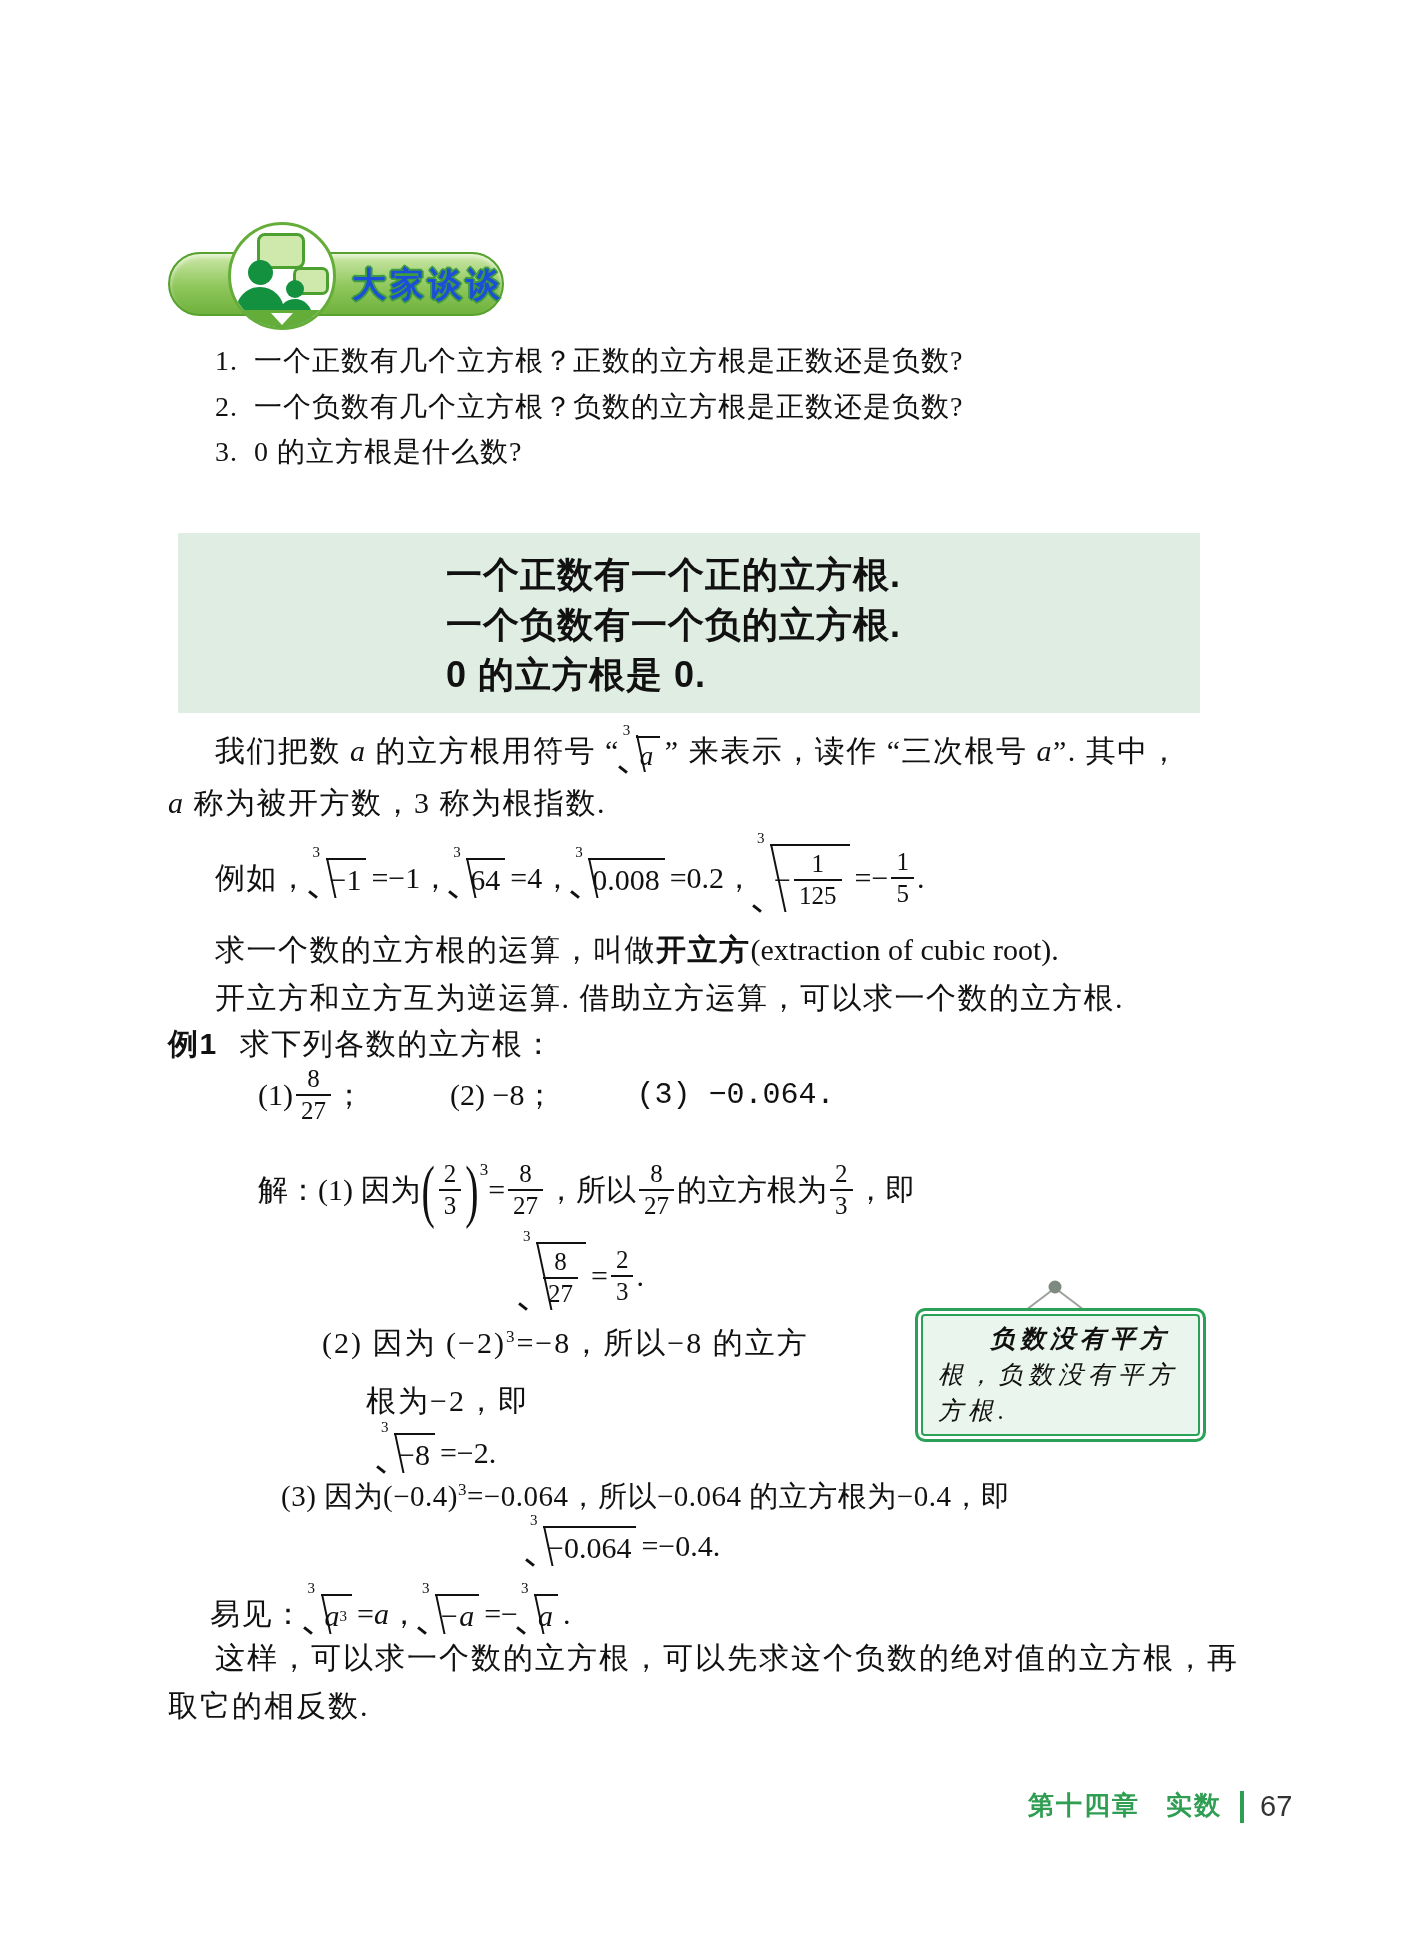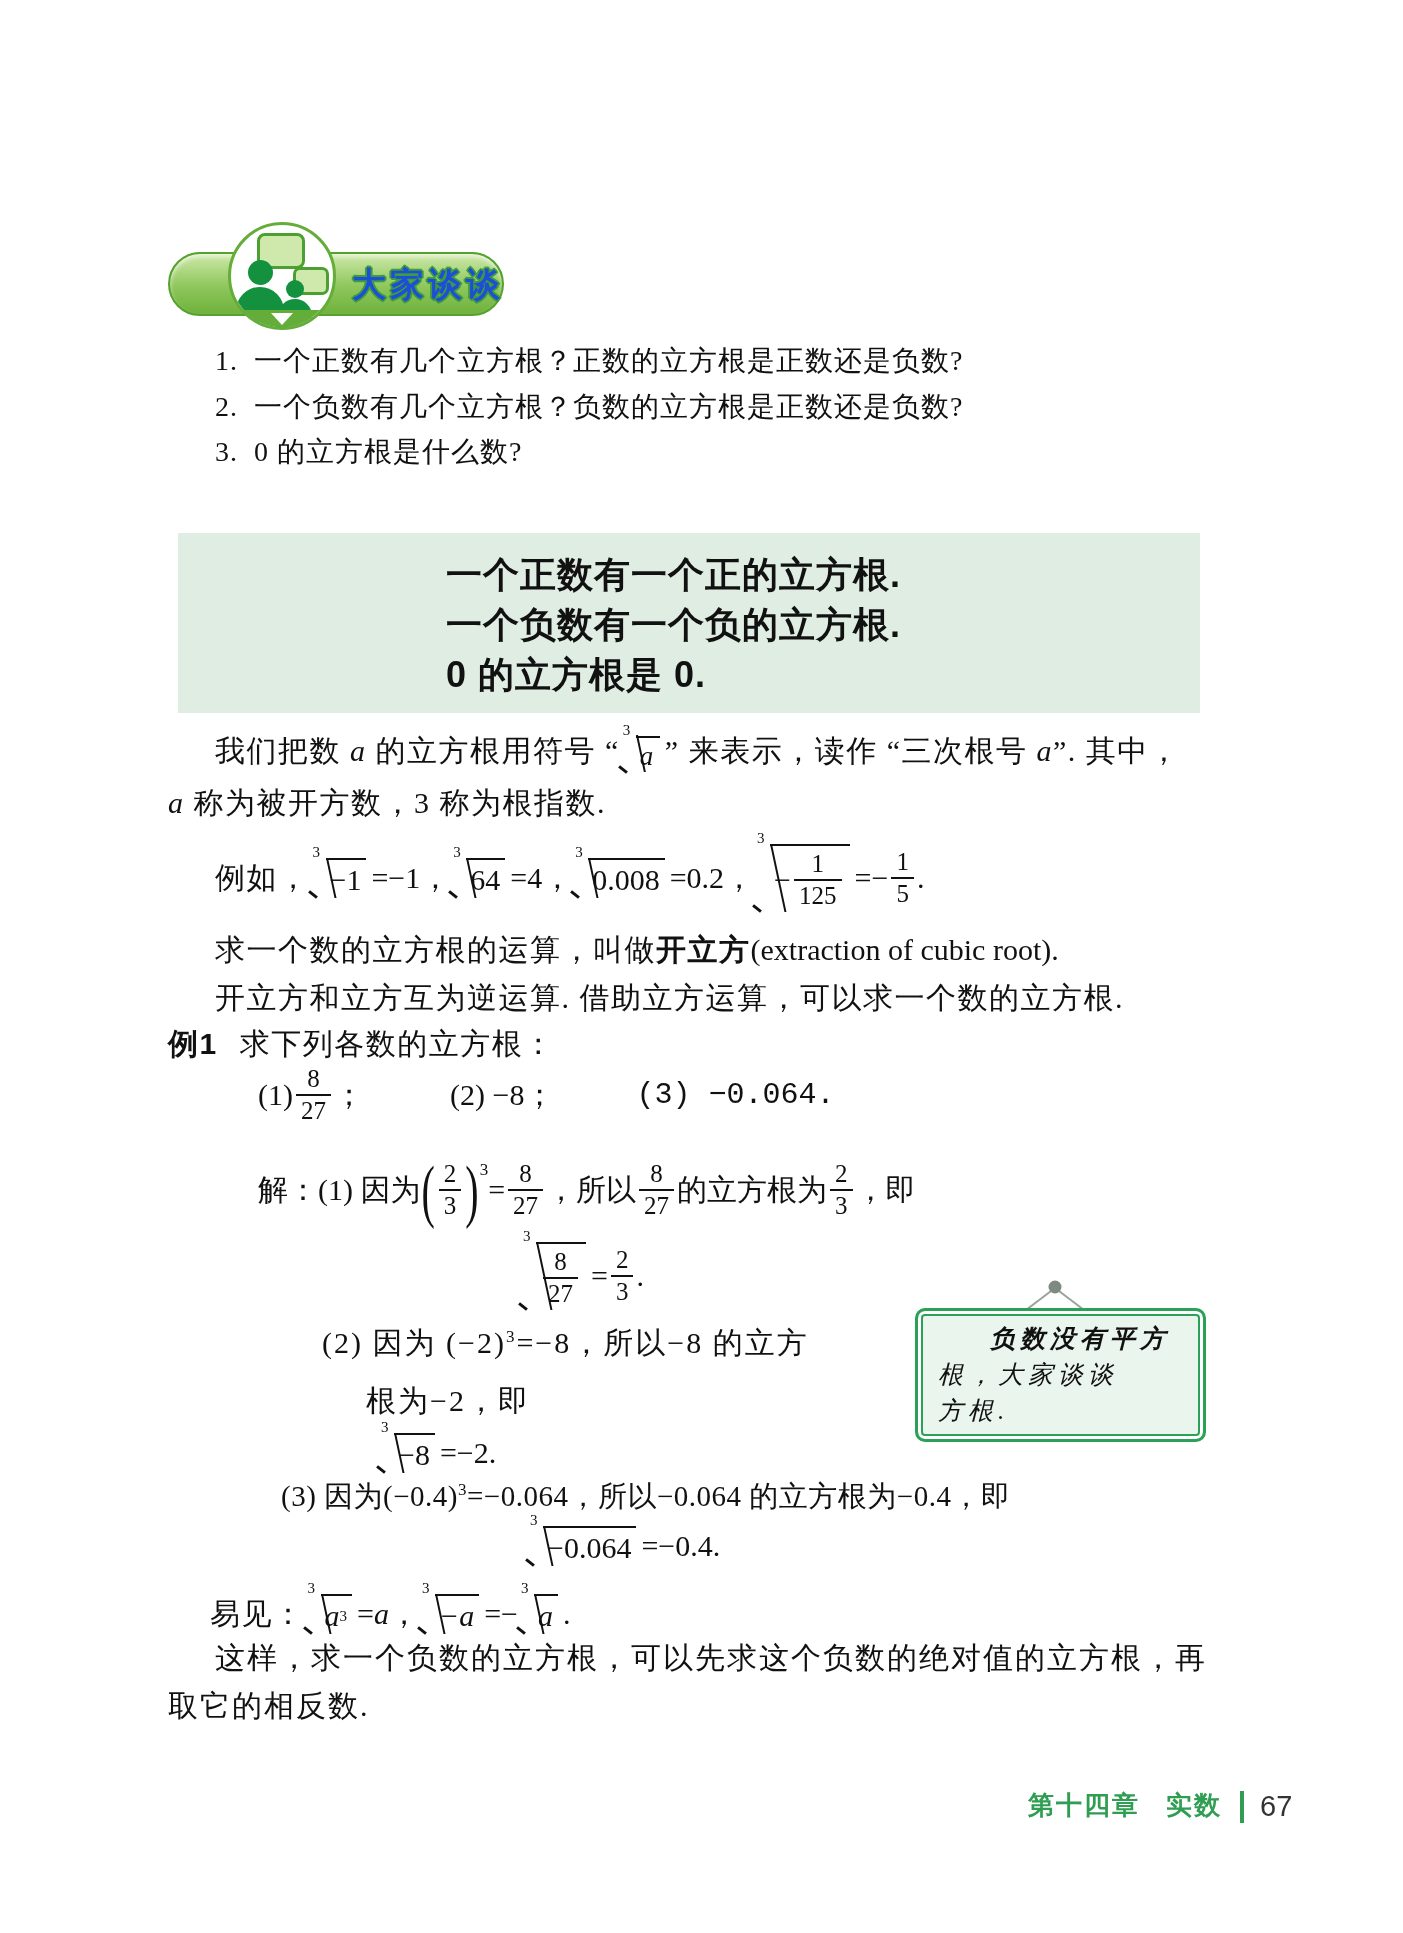--- a/index.html
+++ b/index.html
@@ -229,21 +229,21 @@
   <div class="abs bodyline" style="left:366px; top:1381px; letter-spacing:2px;">根为−2，即</div>
 
   <svg class="pin" width="118" height="34">
     <line x1="59" y1="10" x2="30" y2="32" stroke="#9aa29b" stroke-width="2"></line>
     <line x1="59" y1="10" x2="88" y2="32" stroke="#9aa29b" stroke-width="2"></line>
     <circle cx="59" cy="9" r="6.5" fill="#7e8a80"></circle>
   </svg>
   <div class="note">
     <div class="note-text">
       <div class="note-ind">负数没有平方</div>
-      <div>根，大家谈谈</div>
+      <div>根，负数没有平方</div>
       <div>方根.</div>
     </div>
   </div>
 
   <div class="abs mrow" style="left:378px; top:1428px; height:50px;">
     <span class="rad math">
         <span class="ridx">3</span>
         <span class="rbody">−8</span>
       </span>
     <span class="math">=−2.</span>
@@ -282,21 +282,21 @@
     <span class="math">=−</span>
     <span class="rad math">
         <span class="ridx">3</span>
         <span class="rbody">
           <span class="it">a</span>
         </span>
       </span>
     <span class="math">.</span>
   </div>
 
-  <div class="abs bodyline" style="left:215px; top:1638px; letter-spacing:2px;">这样，求一个负数的立方根，可以先求这个负数的绝对值的立方根，再</div>
+  <div class="abs bodyline" style="left:215px; top:1638px; letter-spacing:2px;">这样，可以求一个数的立方根，可以先求这个负数的绝对值的立方根，再</div>
   <div class="abs bodyline" style="left:168px; top:1686px; letter-spacing:2px;">取它的相反数.</div>
 
   <div class="footer">
     <span class="f-green">第十四章</span>
     <span style="display:inline-block; width:26px;"></span>
     <span class="f-green">实数</span>
     <span class="f-bar"></span>
     <span class="f-page">67</span>
   </div>
 

